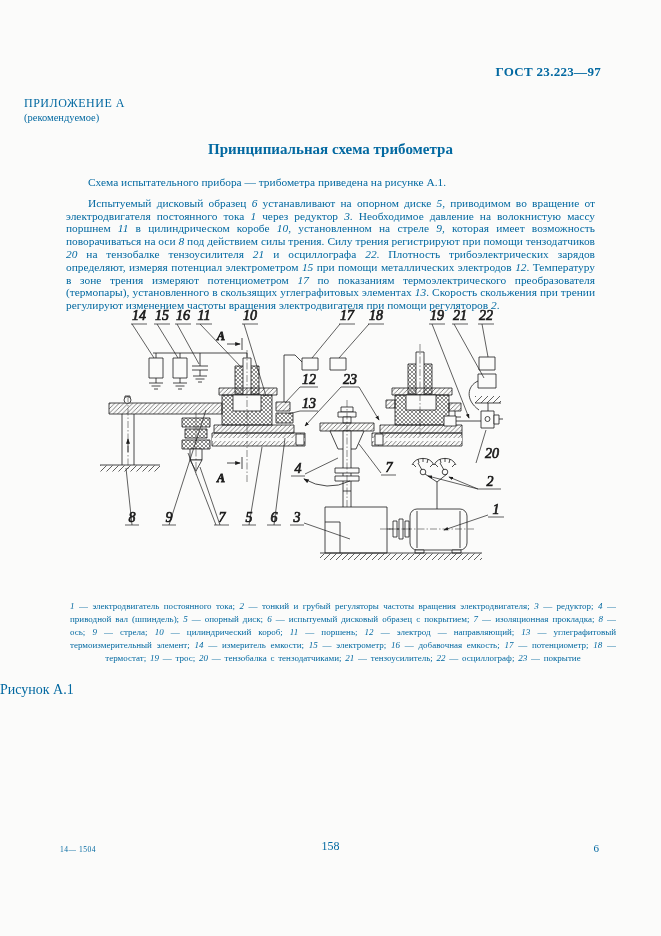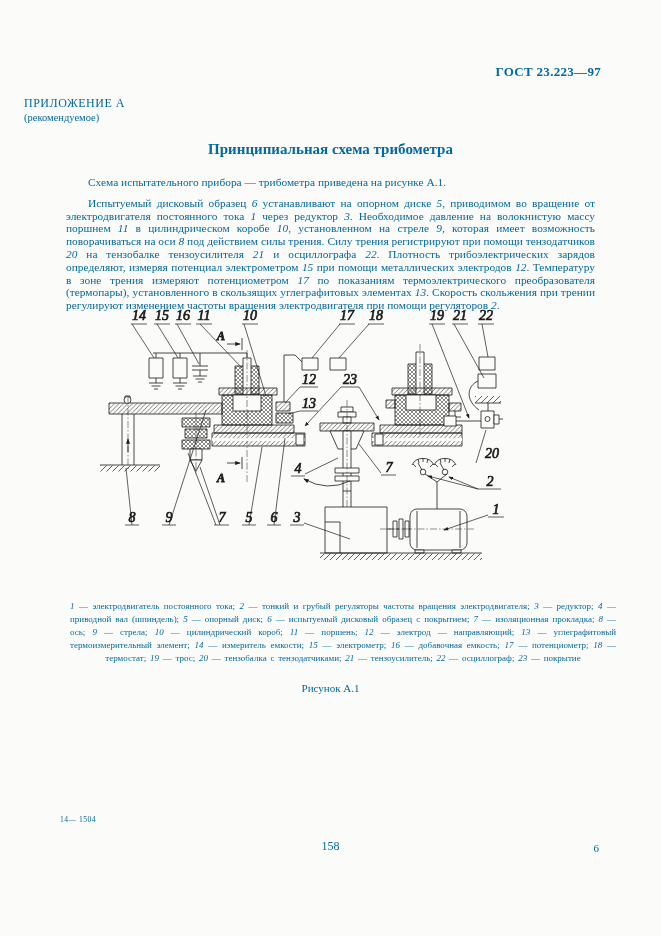--- a/index.html
+++ b/index.html
@@ -33,23 +33,23 @@
   .diagram{display:block;margin-left:92px;}
   .legend{
     position:absolute;top:600px;left:70px;width:546px;
     font-size:9px;line-height:13px;
     text-align:justify;text-align-last:center;
     word-spacing:1.5px;
   }
   .legend i{font-style:italic;}
   .fig-caption{
     position:absolute;top:682px;left:0;width:100%;
-    text-align:center;font-size:11px;
-  }
-  .footer-left{position:absolute;top:815px;left:60px;font-size:7.5px;letter-spacing:.5px;}
+    text-align:left;font-size:14px;
+  }
+  .footer-left{position:absolute;top:845px;left:60px;font-size:7.5px;letter-spacing:.5px;}
   .footer-page{position:absolute;top:839px;left:0;width:100%;text-align:center;font-size:12px;}
   .footer-right{position:absolute;top:842px;right:62px;font-size:11px;}
   svg text{font-family:"Liberation Serif", serif;font-style:italic;fill:#1c1c1c;}
   svg .num{font-size:14px;text-anchor:middle;}
   svg .sec{font-size:12px;font-weight:bold;text-anchor:middle;}
   svg line, svg path, svg polyline, svg polygon, svg rect, svg circle{vector-effect:non-scaling-stroke;}
 </style>
 </head>
 <body>
 

